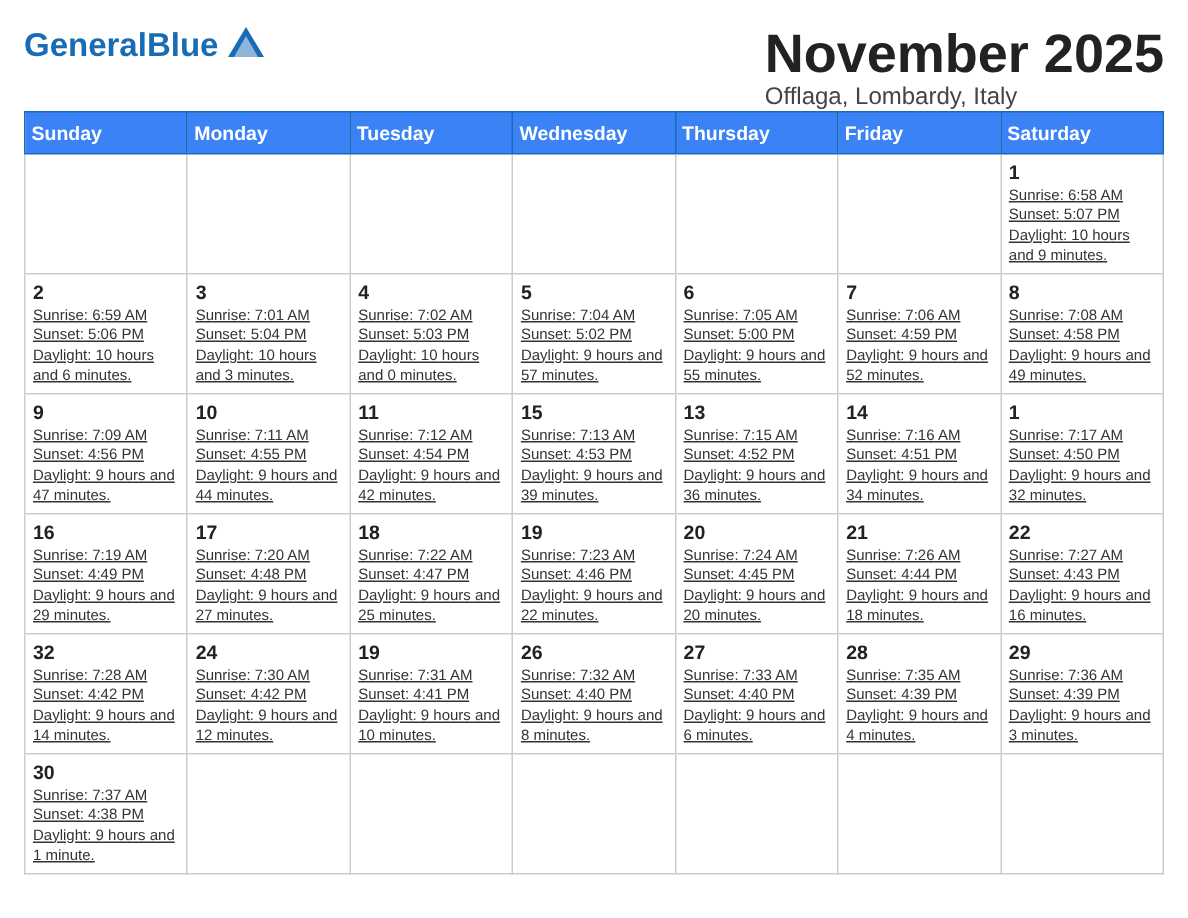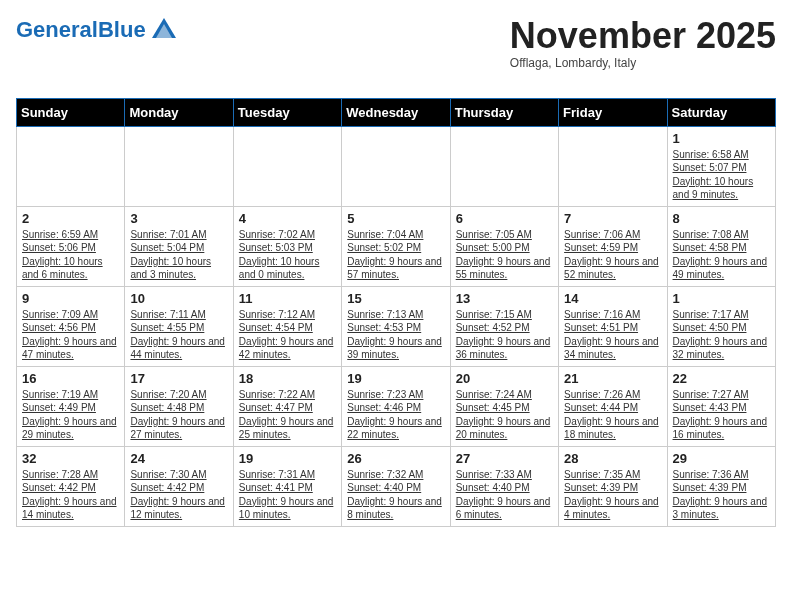--- a/index.html
+++ b/index.html
@@ -7,21 +7,21 @@
       font-family: Arial, sans-serif;
       background: #fff;
       width: 792px;
       min-height: 612px;
       padding: 16px;
     }
     .header {
       display: flex;
       justify-content: space-between;
       align-items: flex-start;
-      margin-bottom: 28px;
+      margin-bottom: 0;
     }
     .logo {
       display: flex;
       flex-direction: column;
       align-items: flex-start;
     }
     .logo-text {
       font-size: 22px;
       font-weight: bold;
       color: #333;
@@ -37,30 +37,30 @@
     .title-block {
       text-align: left;
     }
     .month-title {
       font-size: 36px;
       font-weight: bold;
       color: #222;
       line-height: 1.1;
     }
     .location-title {
-      font-size: 12px;
+      font-size: 16px;
       color: #444;
     }
     table {
       width: 100%;
       border-collapse: collapse;
       table-layout: fixed;
     }
     thead th {
-      background: #000000;
+      background: #3b82f6;
       color: #fff;
       font-size: 13px;
       font-weight: bold;
       padding: 6px 4px;
       text-align: left;
       border: 1px solid #1a6bb5;
       margin-top: 36px;
     }
     tbody td {
       vertical-align: top;
@@ -248,14 +248,26 @@
         </td>
         <td>
           <span class="day-num">28</span>
           <div class="day-info">Sunrise: 7:35 AM<br>Sunset: 4:39 PM<br>Daylight: 9 hours and 4 minutes.</div>
         </td>
         <td>
           <span class="day-num">29</span>
           <div class="day-info">Sunrise: 7:36 AM<br>Sunset: 4:39 PM<br>Daylight: 9 hours and 3 minutes.</div>
         </td>
       </tr>
+      <tr class="week-row">
+        <td>
+          <span class="day-num">30</span>
+          <div class="day-info">Sunrise: 7:37 AM<br>Sunset: 4:38 PM<br>Daylight: 9 hours and 1 minute.</div>
+        </td>
+        <td class="empty-cell"></td>
+        <td class="empty-cell"></td>
+        <td class="empty-cell"></td>
+        <td class="empty-cell"></td>
+        <td class="empty-cell"></td>
+        <td class="empty-cell"></td>
+      </tr>
     </tbody>
 </table>
 
 </body></html>

